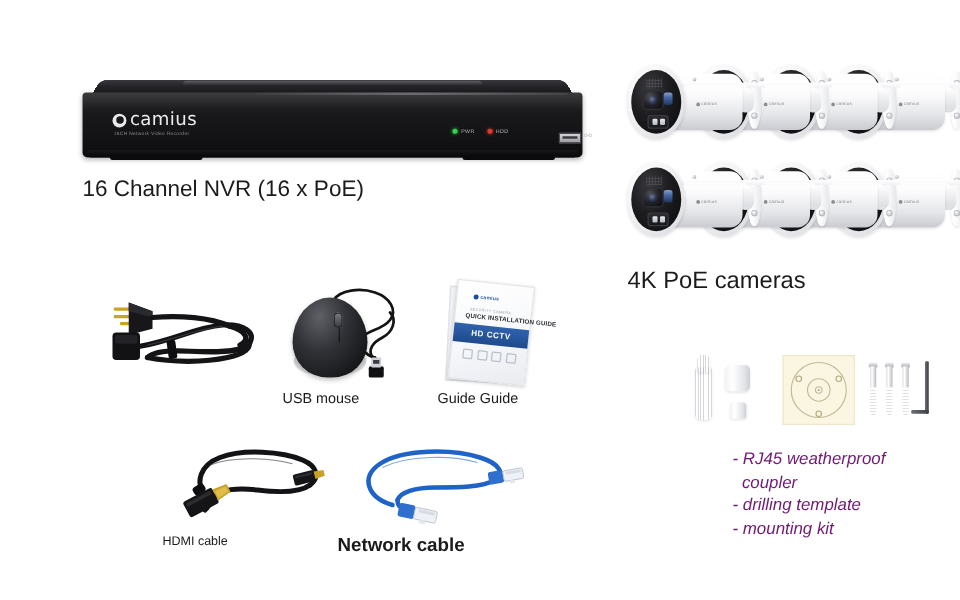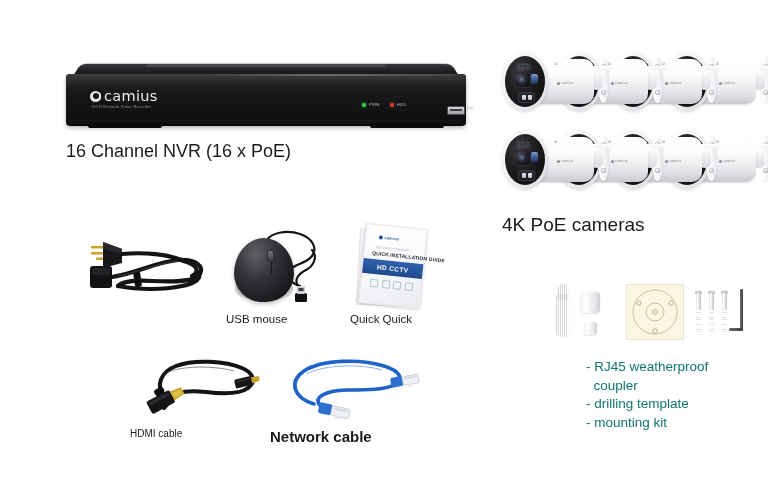--- a/index.html
+++ b/index.html
@@ -374,22 +374,23 @@
     background: linear-gradient(90deg,#6d6f75,#3c3e43);
     border-radius: 1px;
   }
 
   .acc-list {
     position: absolute;
     left: 556px; top: 358px;
     width: 180px;
     font-size: 13.5px;
     line-height: 18.5px;
-    color: #0f766e;
+    color: #701a75;
     font-family: "Liberation Sans", sans-serif;
+    font-style: italic;
   }
   .acc-list li { list-style: none; }
   .acc-list ul { margin: 0; padding: 0; }
 </style>
 </head>
 <body>
 
 <div class="stage">
 
   <div class="abs" id="nvr-group">
@@ -720,21 +721,21 @@
         <span>HD CCTV</span>
       </div>
       <div class="guide-icons">
         <i></i>
         <i></i>
         <i></i>
         <i></i>
       </div>
     </div>
   </div>
-  <div class="caption" style="left:320px; top:313px; width:92px; font-size:11.5px;">Quick Quick</div>
+  <div class="caption" style="left:320px; top:313px; width:92px; font-size:11.5px;">Guide Guide</div>
 
   <div class="abs" id="hdmi-group">
     <svg width="130" height="76" viewBox="0 0 130 76">
       <path d="M34 46 C 26 36, 30 22, 46 16 C 64 9, 96 11, 112 18 C 124 23, 126 32, 118 38" fill="none" stroke="#131316" stroke-width="4" stroke-linecap="round"></path>
       <path d="M118 38 C 110 44, 92 44, 76 42 C 58 40, 44 42, 40 50" fill="none" stroke="#131316" stroke-width="4" stroke-linecap="round"></path>
       <path d="M40 50 C 38 54, 36 56, 34 58" fill="none" stroke="#131316" stroke-width="4" stroke-linecap="round"></path>
       <path d="M38 22 C 56 15, 86 16, 104 21" fill="none" stroke="#40404a" stroke-width=".9" opacity=".65"></path>
 
       <rect x="24" y="38" width="10" height="7" rx="2.5" fill="#0d0d10" transform="rotate(-32 29 41)"></rect>
 

